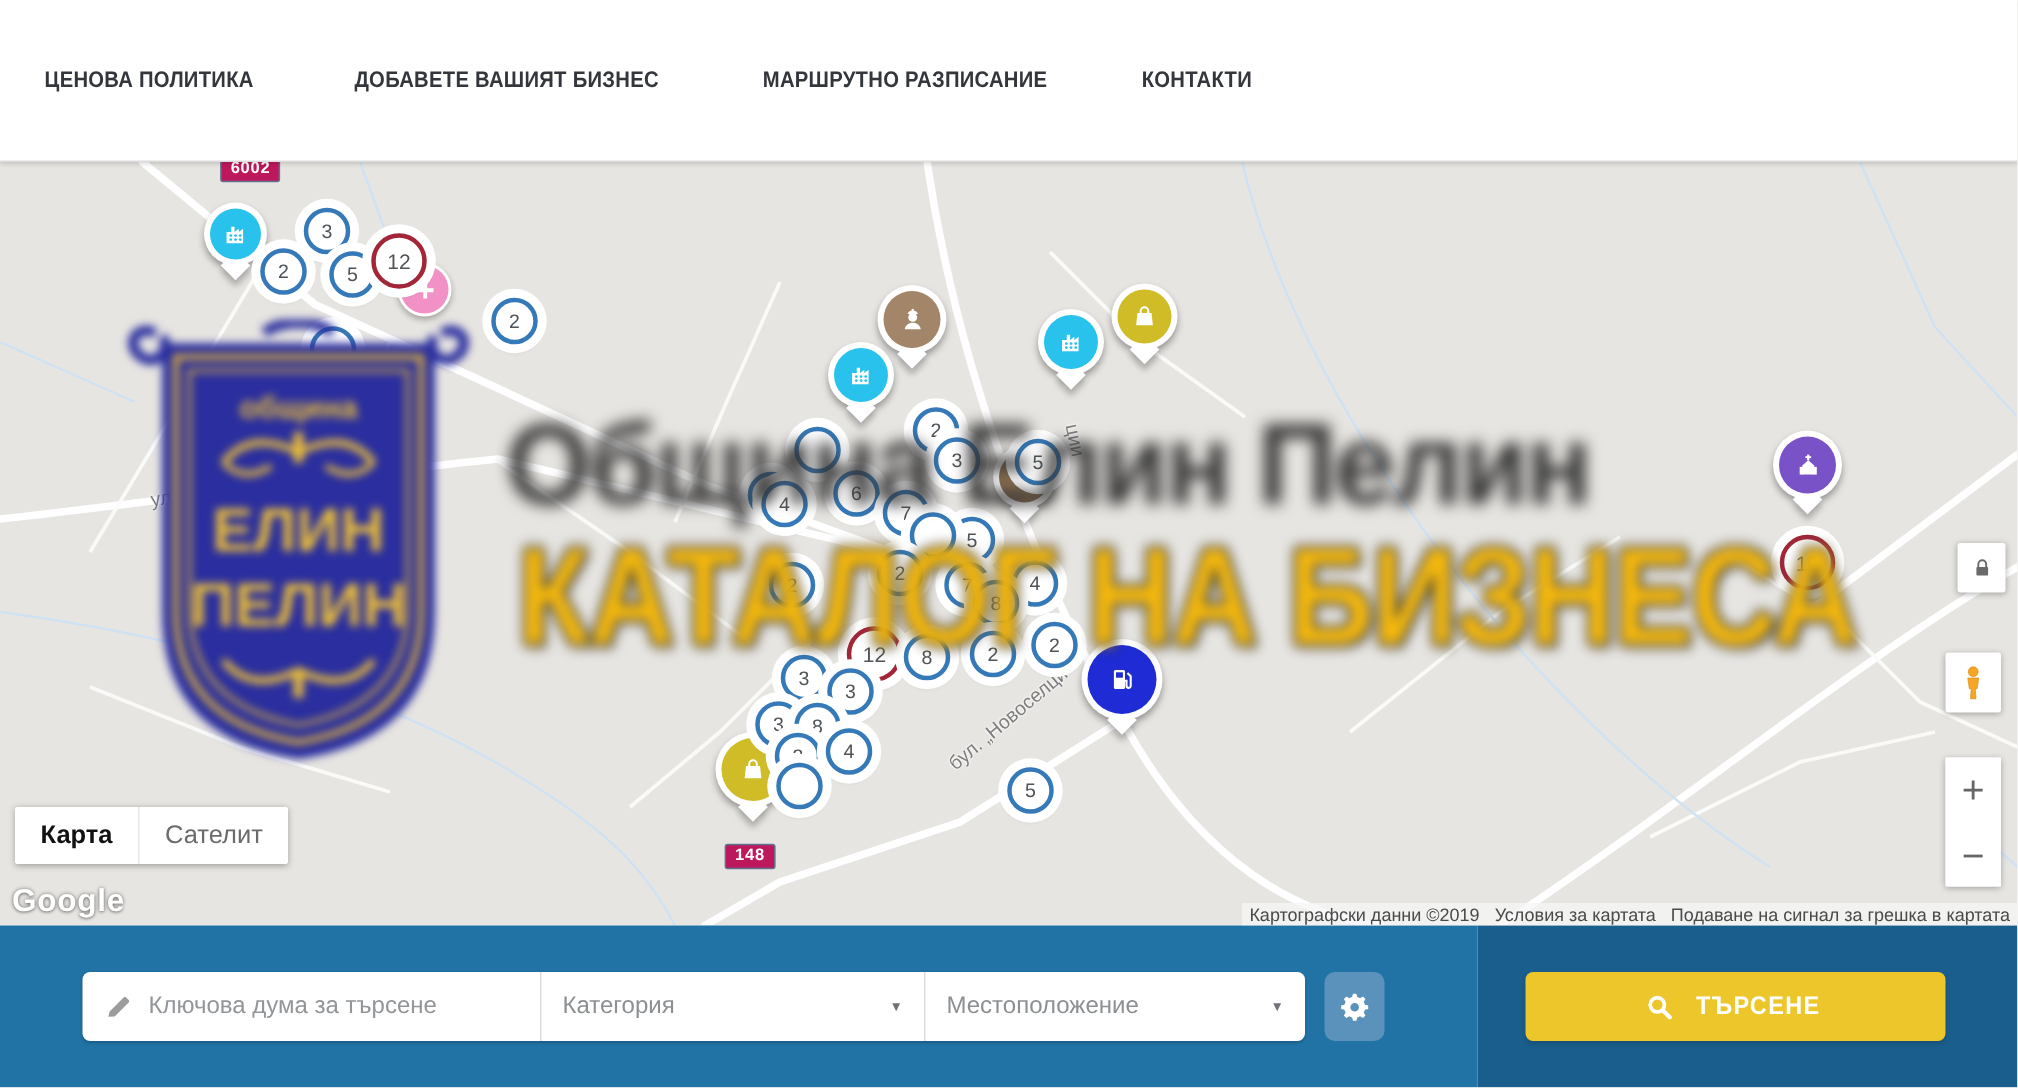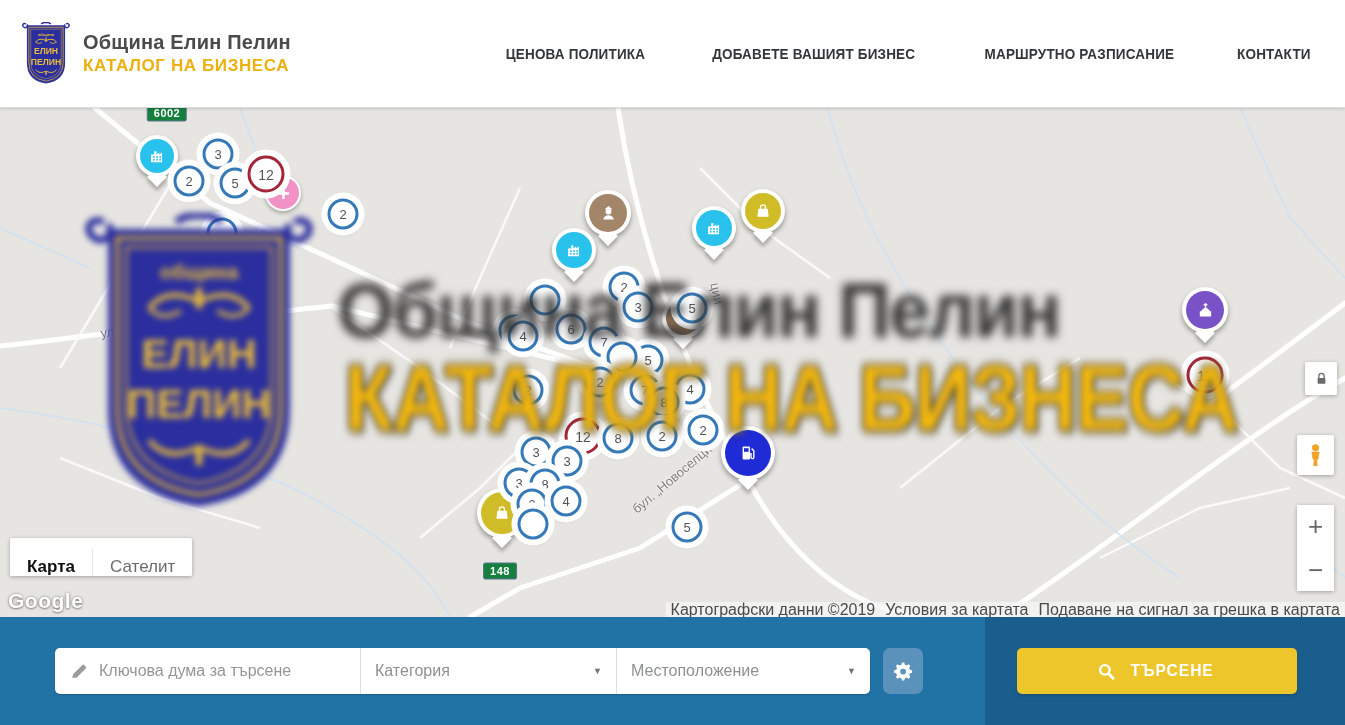--- a/index.html
+++ b/index.html
@@ -15,21 +15,21 @@
   .logo-subtitle { font-size:17px; font-weight:bold; color:#ecb10e; letter-spacing:.6px; margin-top:2px; }
   .nav { display:flex; align-items:center; gap:48px; }
   .nav a { display:inline-block; text-decoration:none; color:#33363b; font-size:15px; font-weight:bold;
            letter-spacing:.2px; transform:scaleX(.9); transform-origin:center; white-space:nowrap; cursor:pointer; }
 
   
   .map { position:relative; width:1345px; height:509px; background:#e7e5e1; overflow:hidden; cursor:grab; }
   .roads { position:absolute; inset:0; }
   .street-label { position:absolute; color:#7e7e7e; font-size:13px; white-space:nowrap;
                   text-shadow:0 0 2px #fff,0 0 2px #fff; transform-origin:center; }
-  .road-badge { position:absolute; transform:translate(-50%,-50%); background:#15803d; color:#fff;
+  .road-badge { position:absolute; transform:translate(-50%,-50%); background:#be185d; color:#fff;
                 font-size:11px; font-weight:bold; padding:1px 6px 2px; border-radius:2px;
                 border:1px solid #5d7390; letter-spacing:.5px; }
 
   
   .pin { position:absolute; transform:translate(-50%,-50%); background:#fff; border-radius:50%;
          box-shadow:0 3px 5px rgba(0,0,0,.35); cursor:pointer; z-index:2; }
   .pin::after { content:""; position:absolute; left:50%; bottom:-7px; width:14px; height:14px;
                 background:#fff; transform:translateX(-50%) rotate(45deg); box-shadow:3px 3px 4px rgba(0,0,0,.25); }
   .pin .inner { position:absolute; inset:4px; border-radius:50%; display:flex; align-items:center;
                 justify-content:center; z-index:1; }
@@ -50,28 +50,28 @@
               filter:blur(5px); }
   .wm-line2 { position:absolute; left:345px; top:238px; font-size:92px; font-weight:bold; color:#f5b90d;
               white-space:nowrap; letter-spacing:-1px; transform:scaleX(.86); transform-origin:left center;
               filter:blur(4px);
               text-shadow:3px 3px 2px #3c3c3c,-2px -2px 2px #3c3c3c,2px -2px 2px #3c3c3c,-2px 2px 2px #3c3c3c; }
 
   
   .maptype { position:absolute; left:10px; top:430px; display:flex; height:38px; background:#fff;
              border-radius:2px; box-shadow:0 1px 4px rgba(0,0,0,.3); z-index:10; overflow:hidden; }
   .maptype button { border:0; background:#fff; height:100%; padding:0 17px; font-family:inherit;
-                    font-size:17px; cursor:pointer;margin-top:10px; }
+                    font-size:17px; cursor:pointer; }
   .maptype .sel { font-weight:bold; color:#111; }
   .maptype .unsel { color:#6b6b6b; border-left:1px solid #e6e6e6; }
   .google-logo { position:absolute; left:8px; bottom:4px; font-size:21px; font-weight:bold; color:#fff;
                  letter-spacing:.5px; z-index:10; cursor:pointer;
                  text-shadow:0 0 3px rgba(0,0,0,.4),0 1px 2px rgba(0,0,0,.3); }
   .attribution { position:absolute; right:0; bottom:0; height:15px; display:flex; align-items:center;
-                 gap:0; background:rgba(245,245,245,.75); font-size:16px; color:#4a4a4a; z-index:10; }
+                 gap:0; background:rgba(245,245,245,.75); font-size:12px; color:#4a4a4a; z-index:10; }
   .attribution span, .attribution a { padding:0 5px; color:#4a4a4a; text-decoration:none; white-space:nowrap; }
   .attribution a { cursor:pointer; }
   .ctl { position:absolute; background:#fff; box-shadow:0 1px 4px rgba(0,0,0,.3); border-radius:2px;
          display:flex; align-items:center; justify-content:center; cursor:pointer; z-index:10; }
   .ctl-lock { right:8px; top:254px; width:32px; height:33px; }
   .ctl-pegman { right:11px; top:327px; width:37px; height:40px; }
   .ctl-zoom { right:11px; top:397px; width:37px; height:86px; flex-direction:column; padding:0; }
   .ctl-zoom button { width:100%; height:43px; border:0; background:#fff; font-size:26px; color:#666;
                      cursor:pointer; font-family:inherit; line-height:1; }
   .ctl-zoom .divider { width:25px; height:1px; background:#e6e6e6; }
@@ -117,29 +117,20 @@
     <text x="50" y="68" text-anchor="middle" font-size="18" font-weight="bold" fill="#e9bd3a">ЕЛИН</text>
     <text x="50" y="90" text-anchor="middle" font-size="18" font-weight="bold" fill="#e9bd3a">ПЕЛИН</text>
     <path d="M28 100 q8 10 22 3 q14 7 22 -3" fill="none" stroke="#e9bd3a" stroke-width="2"></path>
     <rect x="48.6" y="103" width="2.8" height="8" fill="#e9bd3a"></rect>
   </symbol>
 </svg>
 
 <div class="app">
 
   <header class="header">
-    <div class="logo">
-      <svg width="48" height="63">
-          <use href="#emblem"></use>
-        </svg>
-      <div>
-        <div class="logo-title">Община Елин Пелин</div>
-        <div class="logo-subtitle">КАТАЛОГ НА БИЗНЕСА</div>
-      </div>
-    </div>
     <nav class="nav">
       <a href="#">ЦЕНОВА ПОЛИТИКА</a>
       <a href="#">ДОБАВЕТЕ ВАШИЯТ БИЗНЕС</a>
       <a href="#">МАРШРУТНО РАЗПИСАНИЕ</a>
       <a href="#">КОНТАКТИ</a>
     </nav>
   </header>
 
   <div class="map">
     <svg class="roads" width="1345" height="509" viewBox="0 0 1345 509">

